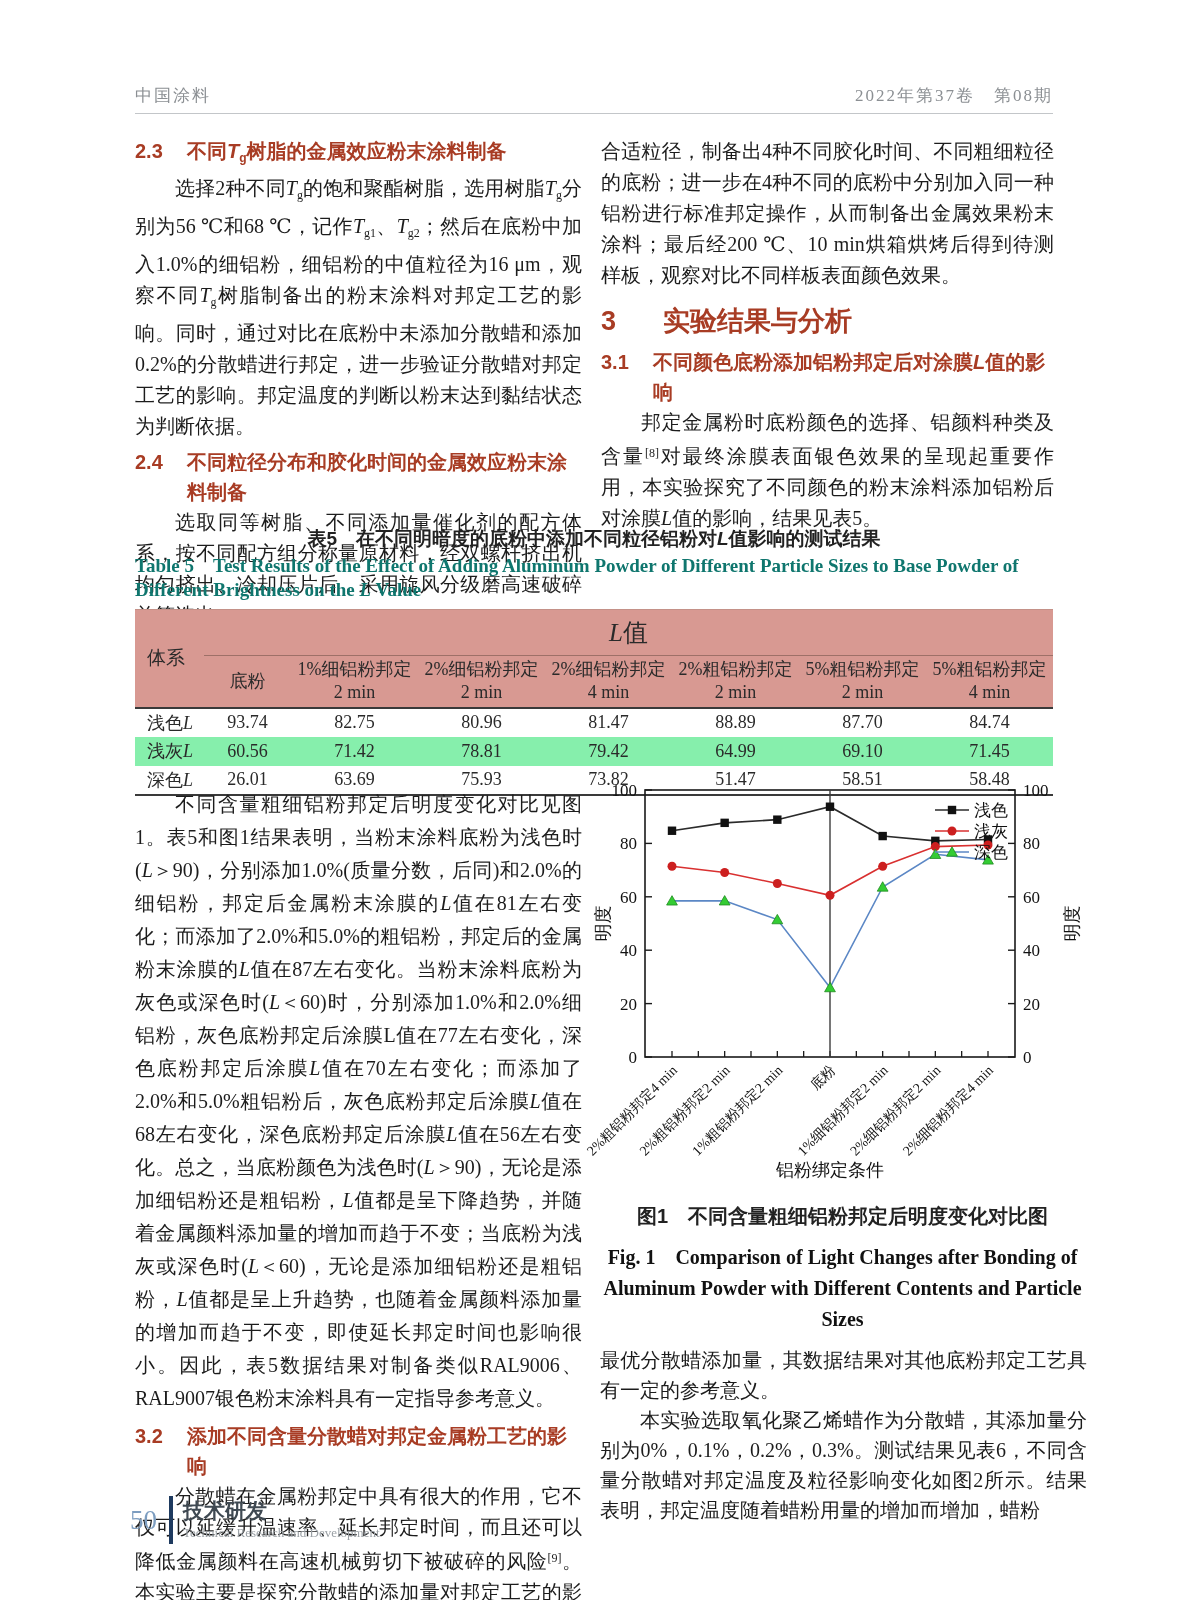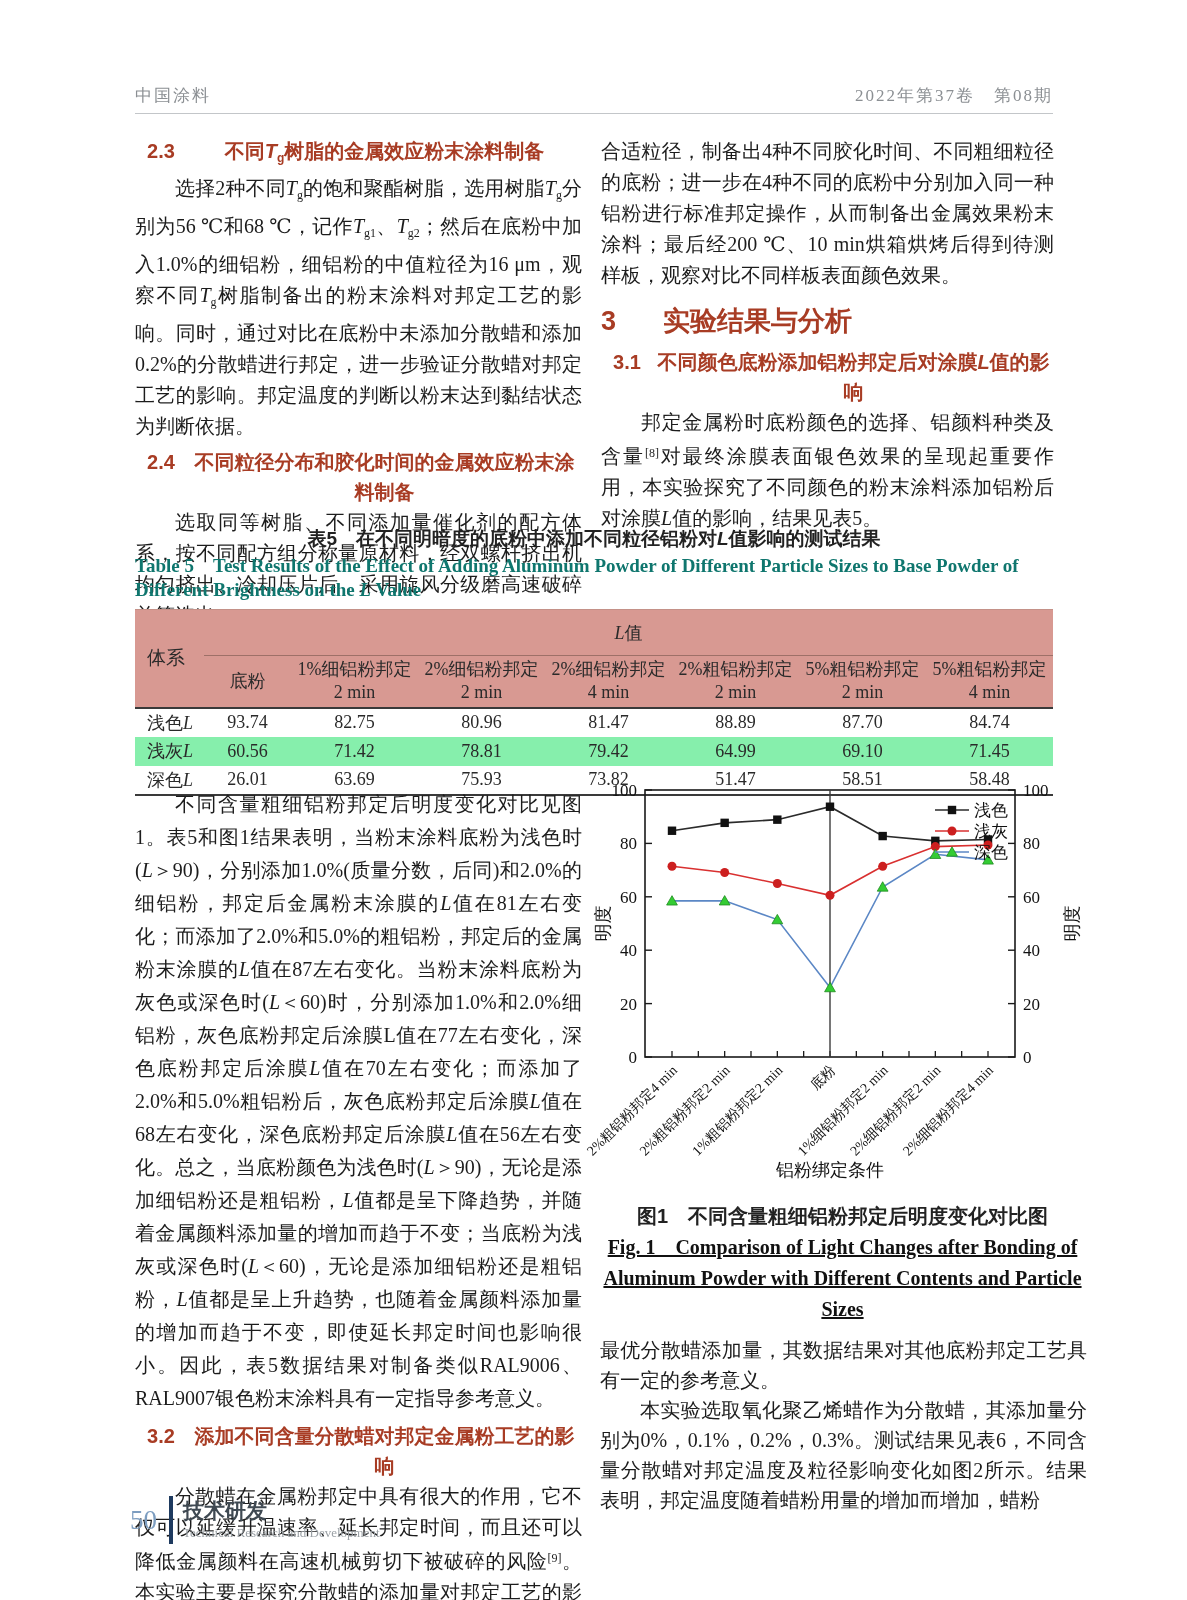--- a/index.html
+++ b/index.html
@@ -16,21 +16,21 @@
   .pg-header-rule { margin-top:6px; border-bottom:1.5px solid #c3c6c9; }
   
   .body-par { font-size:20px; line-height:31px; text-align:justify; }
   .indent { text-indent:2em; }
   i { font-style:italic; }
   sub { font-size:12px; vertical-align:-4px; }
   sup { font-size:12px; vertical-align:6px; }
   
   .sec-head { display:flex; color:#a83c24; font-weight:bold;
     font-family:"Liberation Sans","DejaVu Sans",sans-serif;
-    font-size:20px; line-height:30px; text-align:center; }
+    font-size:20px; line-height:30px; text-align:left; }
   .sec-head .num { flex:0 0 52px; }
   .sec-head .ttl { flex:1; }
   .sec-head-big { display:flex; color:#a83c24; font-weight:bold;
     font-family:"Liberation Sans","DejaVu Sans",sans-serif;
     font-size:27px; line-height:40px; }
   .sec-head-big .num { flex:0 0 62px; }
   
   .col-left-top   { position:absolute; left:135px; top:136px;  width:447px; }
   .col-right-top  { position:absolute; left:601px; top:136px;  width:453px; }
   .col-left-bot   { position:absolute; left:135px; top:788px;  width:447px; }
@@ -39,33 +39,33 @@
   
   .table-block { position:absolute; left:135px; top:526px; width:918px; }
   .tb-cap-cn { text-align:center; font-family:"Liberation Sans","DejaVu Sans",sans-serif;
     font-weight:bold; font-size:19px; line-height:26px; color:#222; }
   .tb-cap-en { text-align:left; font-weight:bold; font-size:19px; line-height:24px;
     color:#0f766e; margin-top:2px; }
   table.t5 { width:100%; border-collapse:collapse; margin-top:7px;
     font-size:18px; text-align:center; color:#2a2a2a; }
   table.t5 thead { background:#d89992; }
   table.t5 .corner { text-align:left; padding-left:12px; font-size:19px; }
-  table.t5 .grp { height:46px; border-bottom:1px solid #9e7068; font-size:18px; }
+  table.t5 .grp { height:46px; border-bottom:1px solid #9e7068; font-size:25px; }
   table.t5 .colhead td { height:52px; white-space:pre-line; line-height:23px; font-size:18px; }
   table.t5 thead { border-bottom:2px solid #3a3a3a; }
   table.t5 { border-bottom:2px solid #3a3a3a; border-top:1px solid #c49188; }
   table.t5 tbody td { height:29px; }
   table.t5 tbody .rowlab { text-align:left; padding-left:12px; }
   table.t5 tbody tr.alt { background:#86efac; }
   
   .fig-svg { display:block; overflow:visible; }
   .fig-cap-cn { text-align:center; font-family:"Liberation Sans","DejaVu Sans",sans-serif;
     font-weight:bold; font-size:20px; line-height:28px; color:#222; margin-top:18px; }
   .fig-cap-en { text-align:center; font-weight:bold; font-size:20px; line-height:31px;
-    color:#111; margin-top:2px; padding:0 8px;text-decoration:underline; }
+    color:#111; margin-top:12px; padding:0 8px; }
   .col-right-bot .body-par { line-height:30px; padding:0 3px 0 5px; }
   .p-gap { margin-top:10px; }
   
   .pg-footer { position:absolute; left:130px; top:1496px; display:flex; align-items:center; }
   .pg-num { font-size:27px; color:#7c9dc0; margin-right:12px; }
   .pg-bar { width:4px; height:48px; background:#1e3a5f; margin-right:10px; }
   .col-name-cn { font-family:"Liberation Sans","DejaVu Sans",sans-serif;
     font-weight:bold; font-size:21px; color:#3f4952; line-height:26px; }
   .col-name-en { font-size:13px; color:#9aa0a5; line-height:18px; }
 </style>

